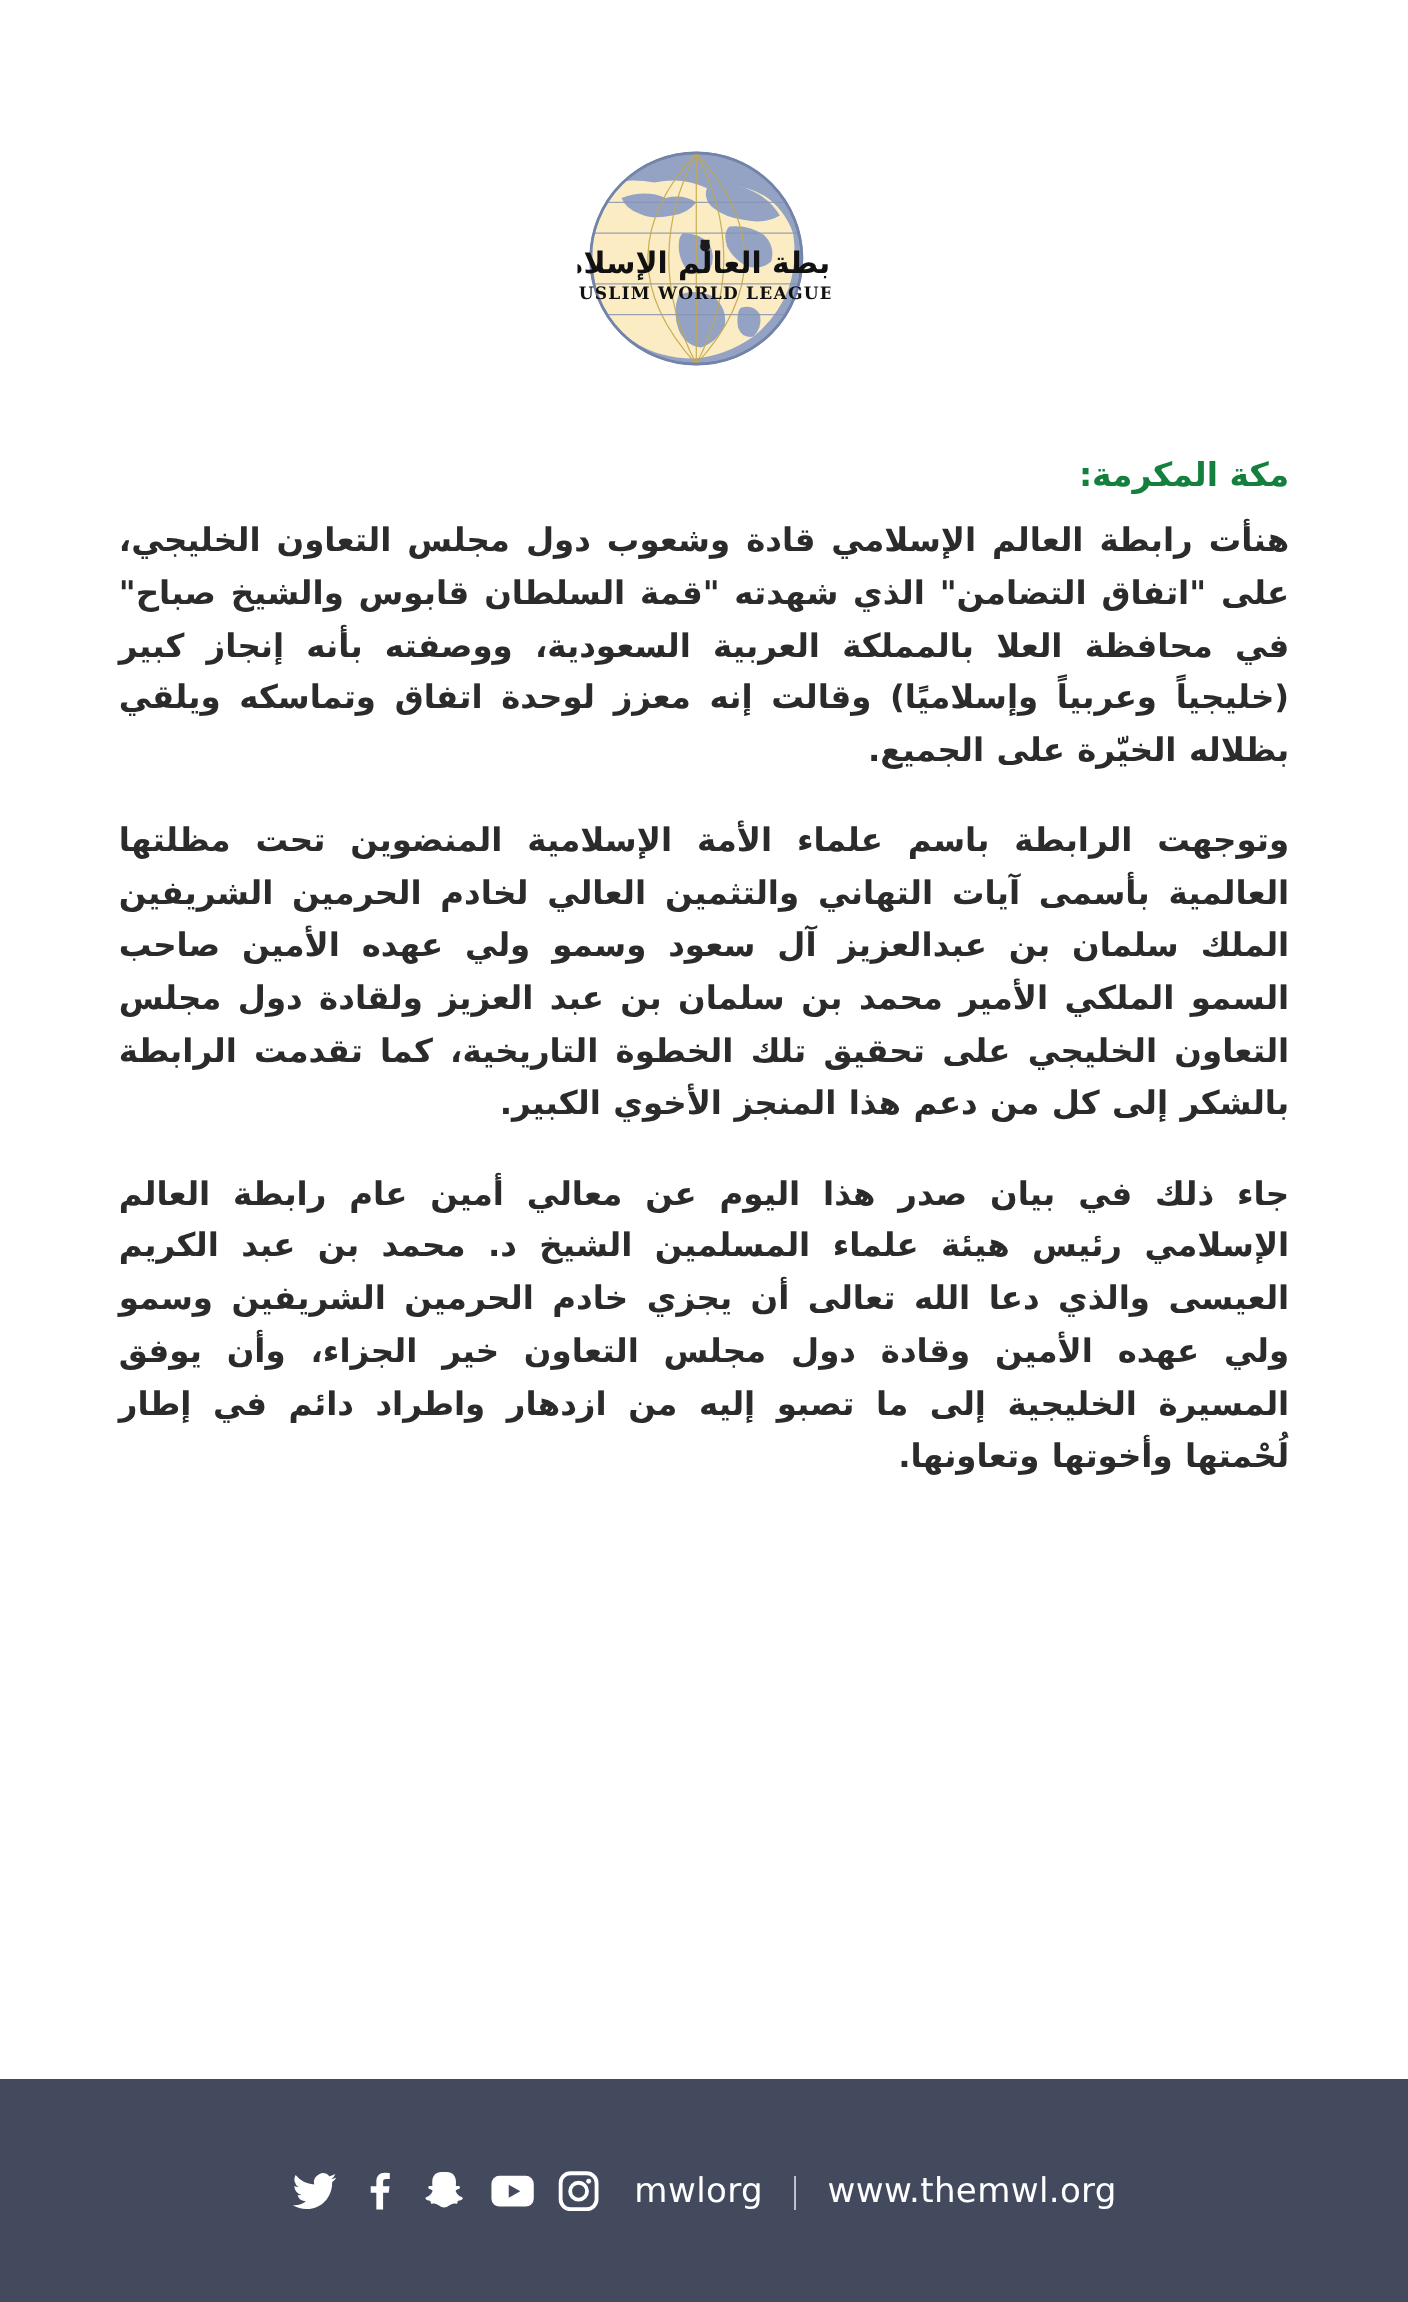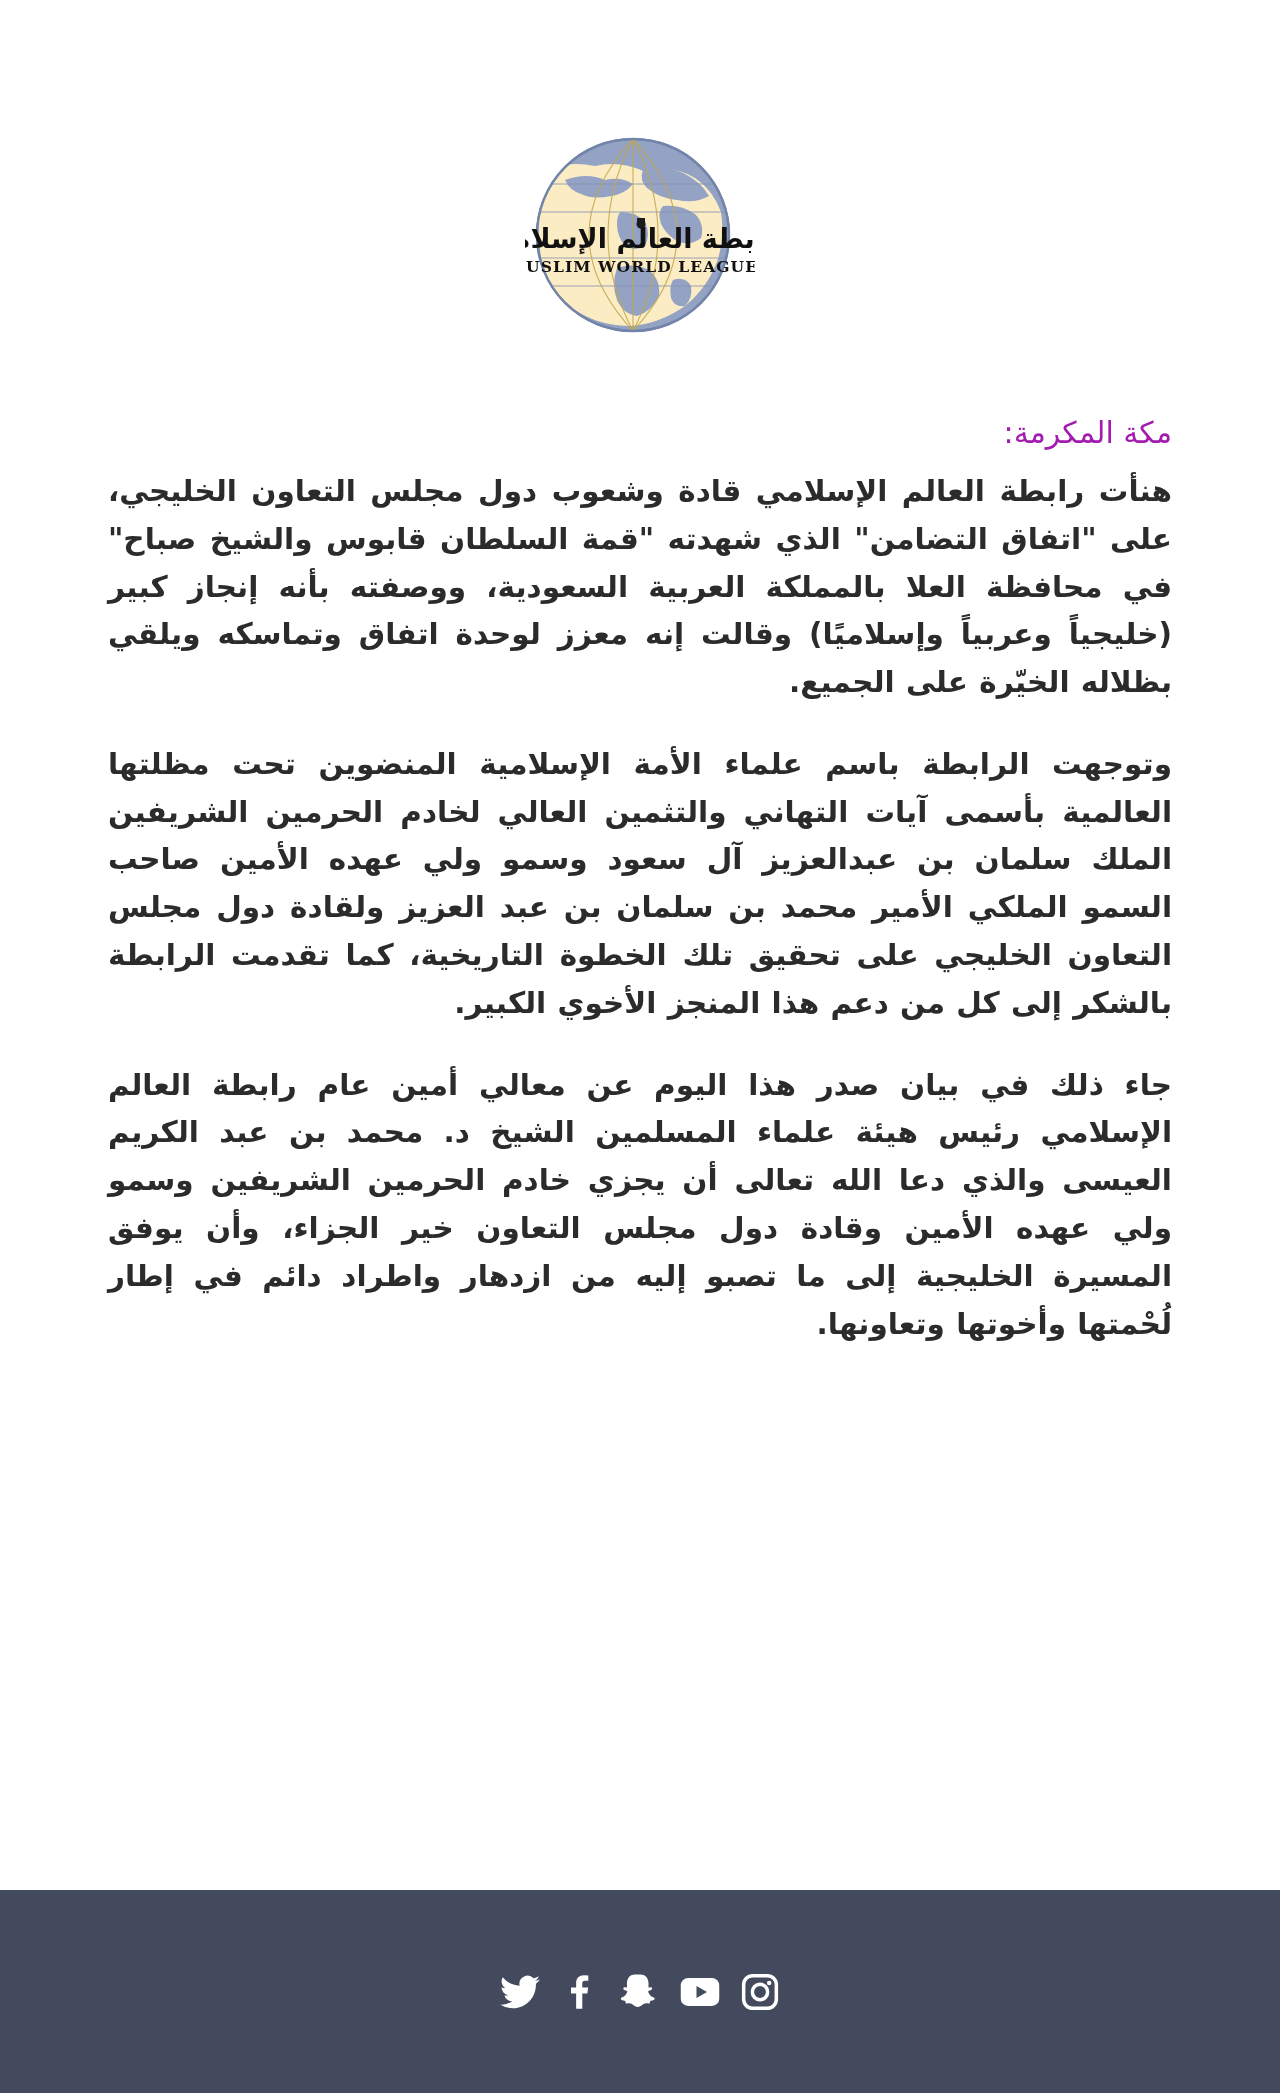--- a/index.html
+++ b/index.html
@@ -63,22 +63,22 @@
     flex: 1 1 auto;
     padding: 0 108px;
     box-sizing: border-box;
     margin-top: 62px;
     direction: rtl;
     text-align: justify;
   }
 
   .dateline {
     font-size: 30px;
-    font-weight: 400;
-    color: #a21caf;
+    font-weight: 700;
+    color: #15803d;
     margin: 0 0 14px 0;
     text-align: right;
     direction: rtl;
     line-height: 1.4;
   }
 
   .para {
     font-size: 29.5px;
     font-weight: 700;
     color: #2b2b2b;
@@ -247,17 +247,22 @@
         <span class="social-ico">
           <svg viewBox="0 0 24 24" width="40" height="40" aria-hidden="true">
             <rect x="2.2" y="2.2" width="19.6" height="19.6" rx="5.4" fill="none" stroke="#ffffff" stroke-width="2.1"></rect>
             <circle cx="12" cy="12" r="4.6" fill="none" stroke="#ffffff" stroke-width="2.1"></circle>
             <circle cx="17.5" cy="6.6" r="1.35" fill="#ffffff"></circle>
           </svg>
         </span>
 
       </div>
 
+      <div class="footer-text">
+        <span class="footer-handle">mwlorg</span>
+        <span class="footer-sep">|</span>
+        <span class="footer-url">www.themwl.org</span>
+      </div>
 
     </div>
   </div>
 
 </div>
 
 </body></html>

